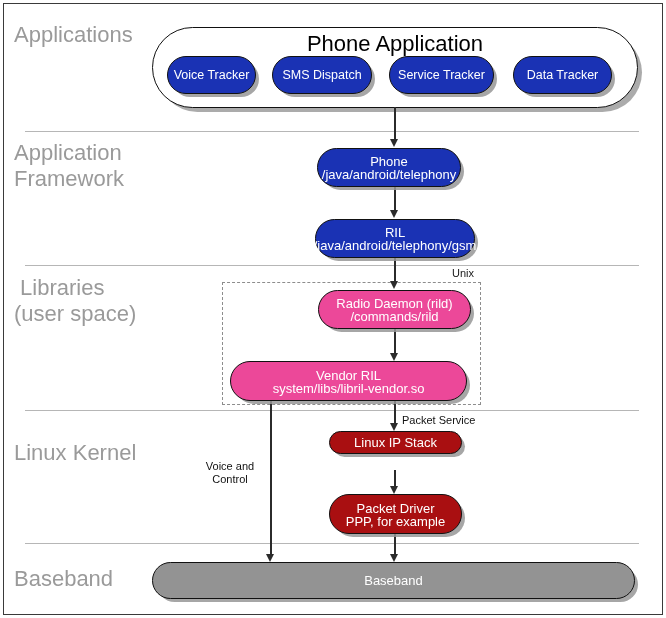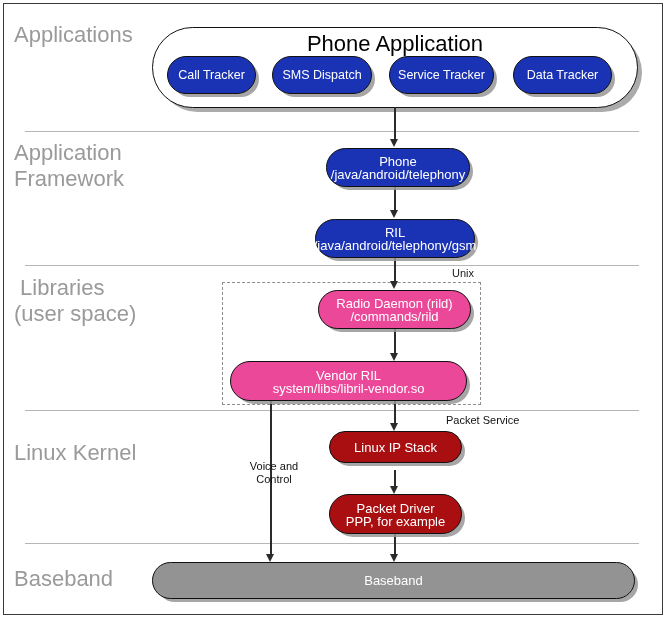--- a/index.html
+++ b/index.html
@@ -140,21 +140,20 @@
     z-index: 4;
   }
   .edge-label {
     position: absolute;
     font-size: 11px;
     line-height: 13px;
     color: #111111;
     text-align: center;
     white-space: pre;
     z-index: 4;
-    margin-left: 44px;
   }
 </style>
 </head>
 <body>
 
 <div id="stage">
   <div id="frame"></div>
 
   <div class="divider" style="top:131px;"></div>
   <div class="divider" style="top:265px;"></div>
@@ -166,33 +165,33 @@
 Framework</div>
   <div class="band-label" style="left:14px; top:440px;">Linux Kernel</div>
   <div class="band-label" style="left:14px; top:275px;"> Libraries
 (user space)</div>
   <div class="band-label" style="left:14px; top:566px;">Baseband</div>
 
   <div id="phone-app-box"></div>
   <div id="phone-app-title">Phone Application</div>
 
   <div class="node blue small" style="left:167px; top:56px; width:89px; height:38px;">
-    <span class="t1">Call Tracker</span>
+    <span class="t1">Voice Tracker</span>
   </div>
   <div class="node blue small" style="left:272px; top:56px; width:100px; height:38px;">
     <span class="t1">SMS Dispatch</span>
   </div>
   <div class="node blue small" style="left:389px; top:56px; width:105px; height:38px;text-align:right;">
     <span class="t1">Service Tracker</span>
   </div>
   <div class="node blue small" style="left:513px; top:56px; width:99px; height:38px;">
     <span class="t1">Data Tracker</span>
   </div>
 
-  <div class="node blue" style="left:326px; top:148px; width:144px; height:39px;">
+  <div class="node blue" style="left:317px; top:148px; width:144px; height:39px;">
     <span class="t1">Phone</span>
     <span class="t2">/java/android/telephony</span>
   </div>
 
   <div class="node blue" style="left:315px; top:219px; width:160px; height:39px;">
     <span class="t1">RIL</span>
     <span class="t2">/java/android/telephony/gsm</span>
   </div>
 
   <div id="unix-box"></div>
@@ -201,21 +200,21 @@
   <div class="node green" style="left:318px; top:290px; width:153px; height:39px;">
     <span class="t1">Radio Daemon (rild)</span>
     <span class="t2">/commands/rild</span>
   </div>
 
   <div class="node green" style="left:230px; top:361px; width:237px; height:40px;">
     <span class="t1">Vendor RIL</span>
     <span class="t2">system/libs/libril-vendor.so</span>
   </div>
 
-  <div class="node red" style="left:329px; top:431px; width:133px; height:32px;">
+  <div class="node red" style="left:329px; top:431px; width:133px; height:23px;">
     <span class="t1">Linux IP Stack</span>
   </div>
 
   <div class="node red" style="left:329px; top:494px; width:133px; height:40px;">
     <span class="t1">Packet Driver</span>
     <span class="t2">PPP, for example</span>
   </div>
 
   <div class="node grey" style="left:152px; top:562px; width:483px; height:37px; border-radius:999px;">
     <span class="t1">Baseband</span>

